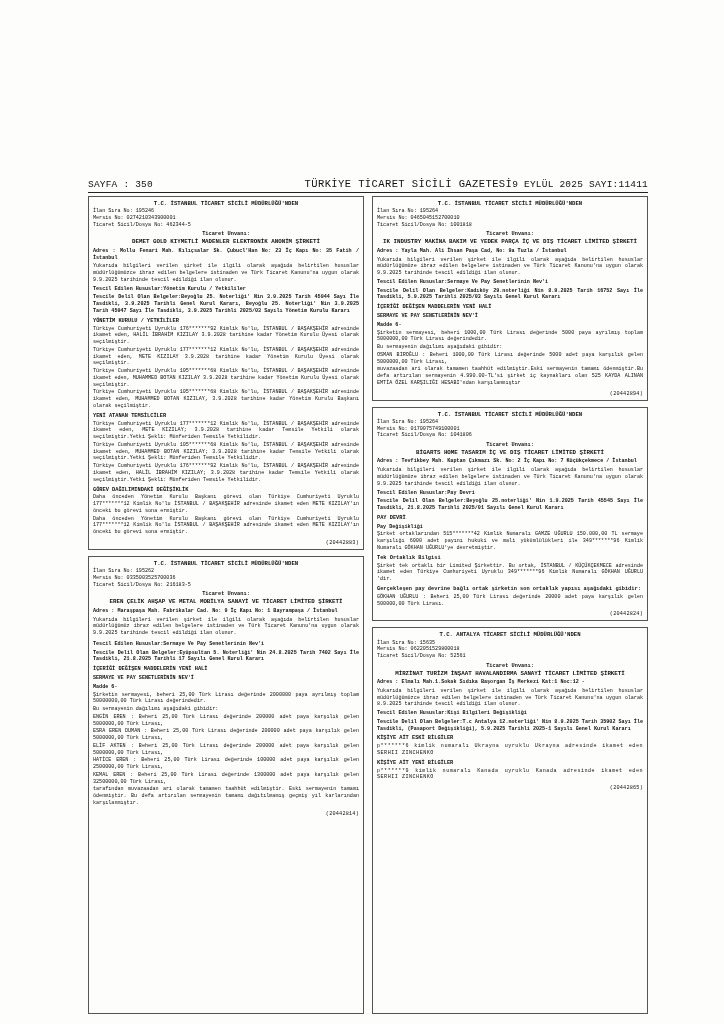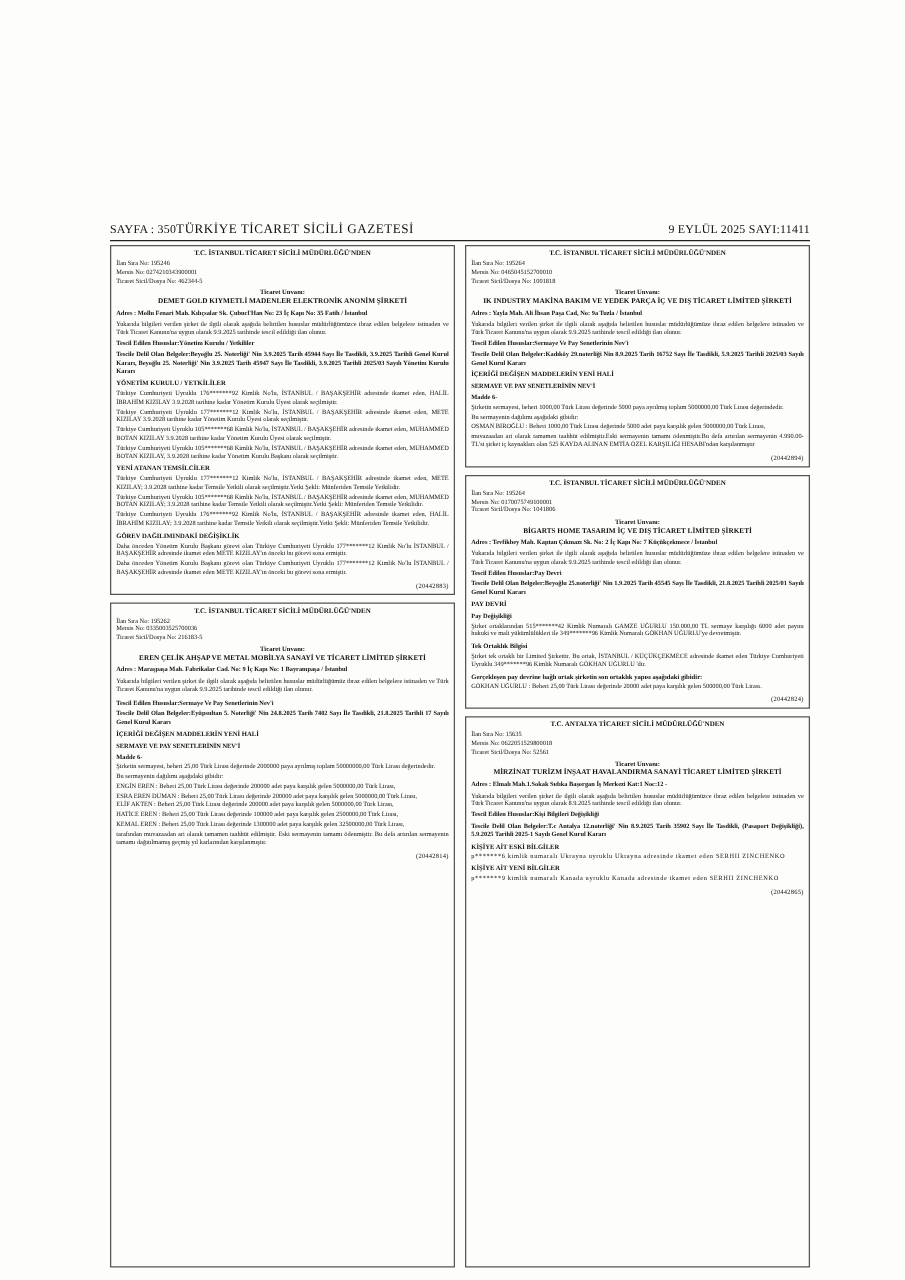--- a/index.html
+++ b/index.html
@@ -12,35 +12,36 @@
     height: 1024px;
     font-family: "Liberation Serif", serif;
     color: #111;
     position: relative;
   }
   .page {
     position: absolute;
     left: 0; top: 0;
     width: 724px; height: 1024px;
     background: #fdfdfb;
+    font-family: Liberation Mono, monospace;
   }
   .header {
     position: absolute;
     left: 88px; top: 178px;
     width: 560px;
     display: flex;
     align-items: baseline;
     justify-content: space-between;
     font-size: 9.5px;
   }
   .header .page-no { font-size: 9.5px; letter-spacing: .2px; }
   .header .gazette-title {
     font-size: 10.5px;
     letter-spacing: .4px;
-    text-align: left;
+    text-align: right;
     flex: 1;
   }
   .header .issue { font-size: 9.5px; letter-spacing: .2px; text-align: left; }
 
   .rule {
     position: absolute;
     left: 88px;
     top: 192px;
     width: 560px;
     height: 1px;

